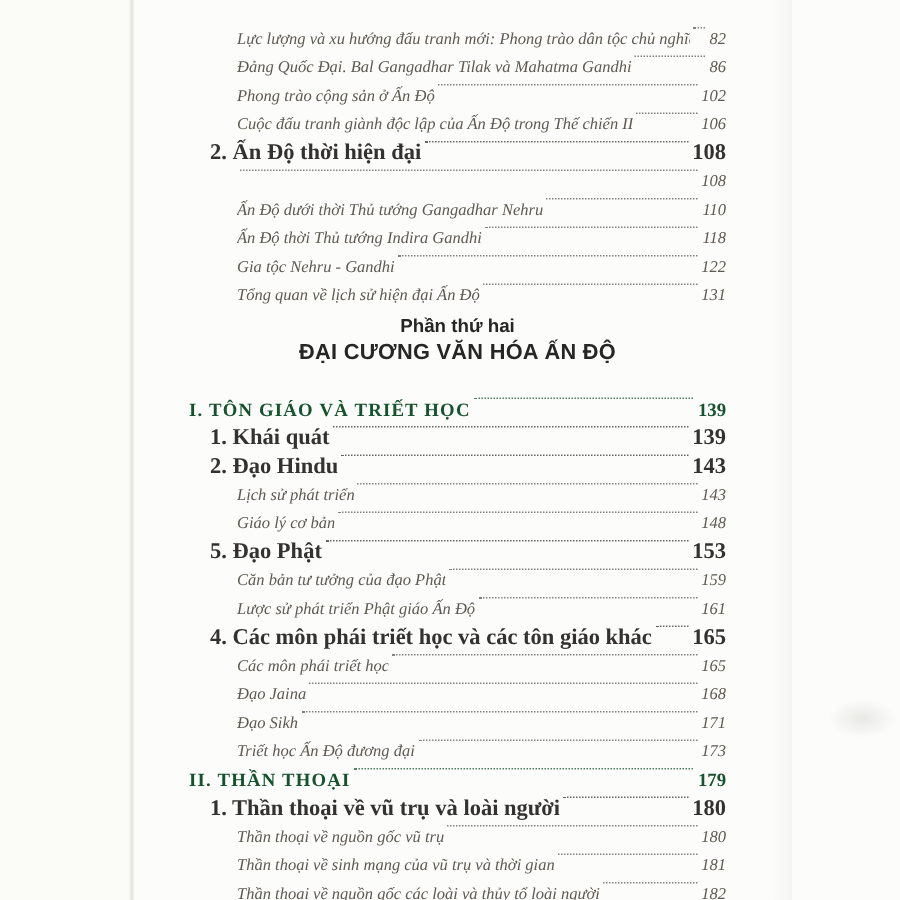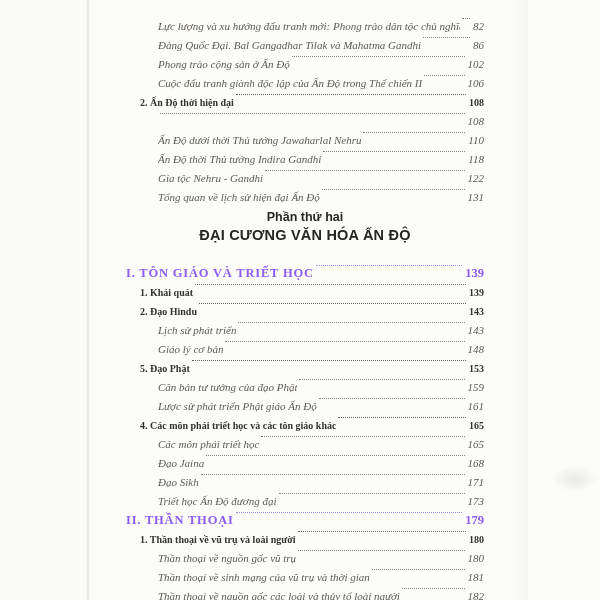--- a/index.html
+++ b/index.html
@@ -41,22 +41,22 @@
   .row .dots {
     flex:1 1 auto; min-width:8px; height:0;
     border-bottom:1.6px dotted currentColor;
     margin:0 3px 3px 2px;
     align-self:flex-end;
     opacity:0.75;
   }
   .row .pg { flex:0 0 auto;margin-top:14px; }
 
   .row.sub  { font-style:italic; color:#5e5a52; font-size:11px; padding-left:32px; }
-  .row.num  { font-weight:bold;  color:#343230; font-size:10px; padding-left:14px;text-align:center; }
-  .row.roman{ font-weight:bold;  color:#8b5cf6; font-size:12.5px; letter-spacing:0.8px; padding-left:0; }
+  .row.num  { font-weight:bold;  color:#343230; font-size:15px; padding-left:14px;text-align:center; }
+  .row.roman{ font-weight:bold;  color:#14532d; font-size:12.5px; letter-spacing:0.8px; padding-left:0; }
   .row.roman .pg { letter-spacing:0; }
 
   .part-header {
     text-align:center;
     font-family:"Liberation Sans", sans-serif;
     font-weight:bold; color:#262624;
     margin:6px 0 5px 0;
   }
   .part-header .l1 { font-size:12.5px; line-height:17px;margin-top:16px; }
   .part-header .l2 { font-size:14.5px; line-height:19px; letter-spacing:0.2px; }
@@ -94,21 +94,21 @@
   <div class="row num">
       <span class="lbl">2. Ấn Độ thời hiện đại</span>
       <span class="dots"></span>
       <span class="pg">108</span>
     </div>
   <div class="row sub">
       <span class="dots"></span>
       <span class="pg">108</span>
     </div>
   <div class="row sub">
-      <span class="lbl">Ấn Độ dưới thời Thủ tướng Jawaharlal Nehru</span>
+      <span class="lbl">Ấn Độ dưới thời Thủ tướng Gangadhar Nehru</span>
       <span class="dots"></span>
       <span class="pg">110</span>
     </div>
   <div class="row sub">
       <span class="lbl">Ấn Độ thời Thủ tướng Indira Gandhi</span>
       <span class="dots"></span>
       <span class="pg">118</span>
     </div>
   <div class="row sub">
       <span class="lbl">Gia tộc Nehru - Gandhi</span>

